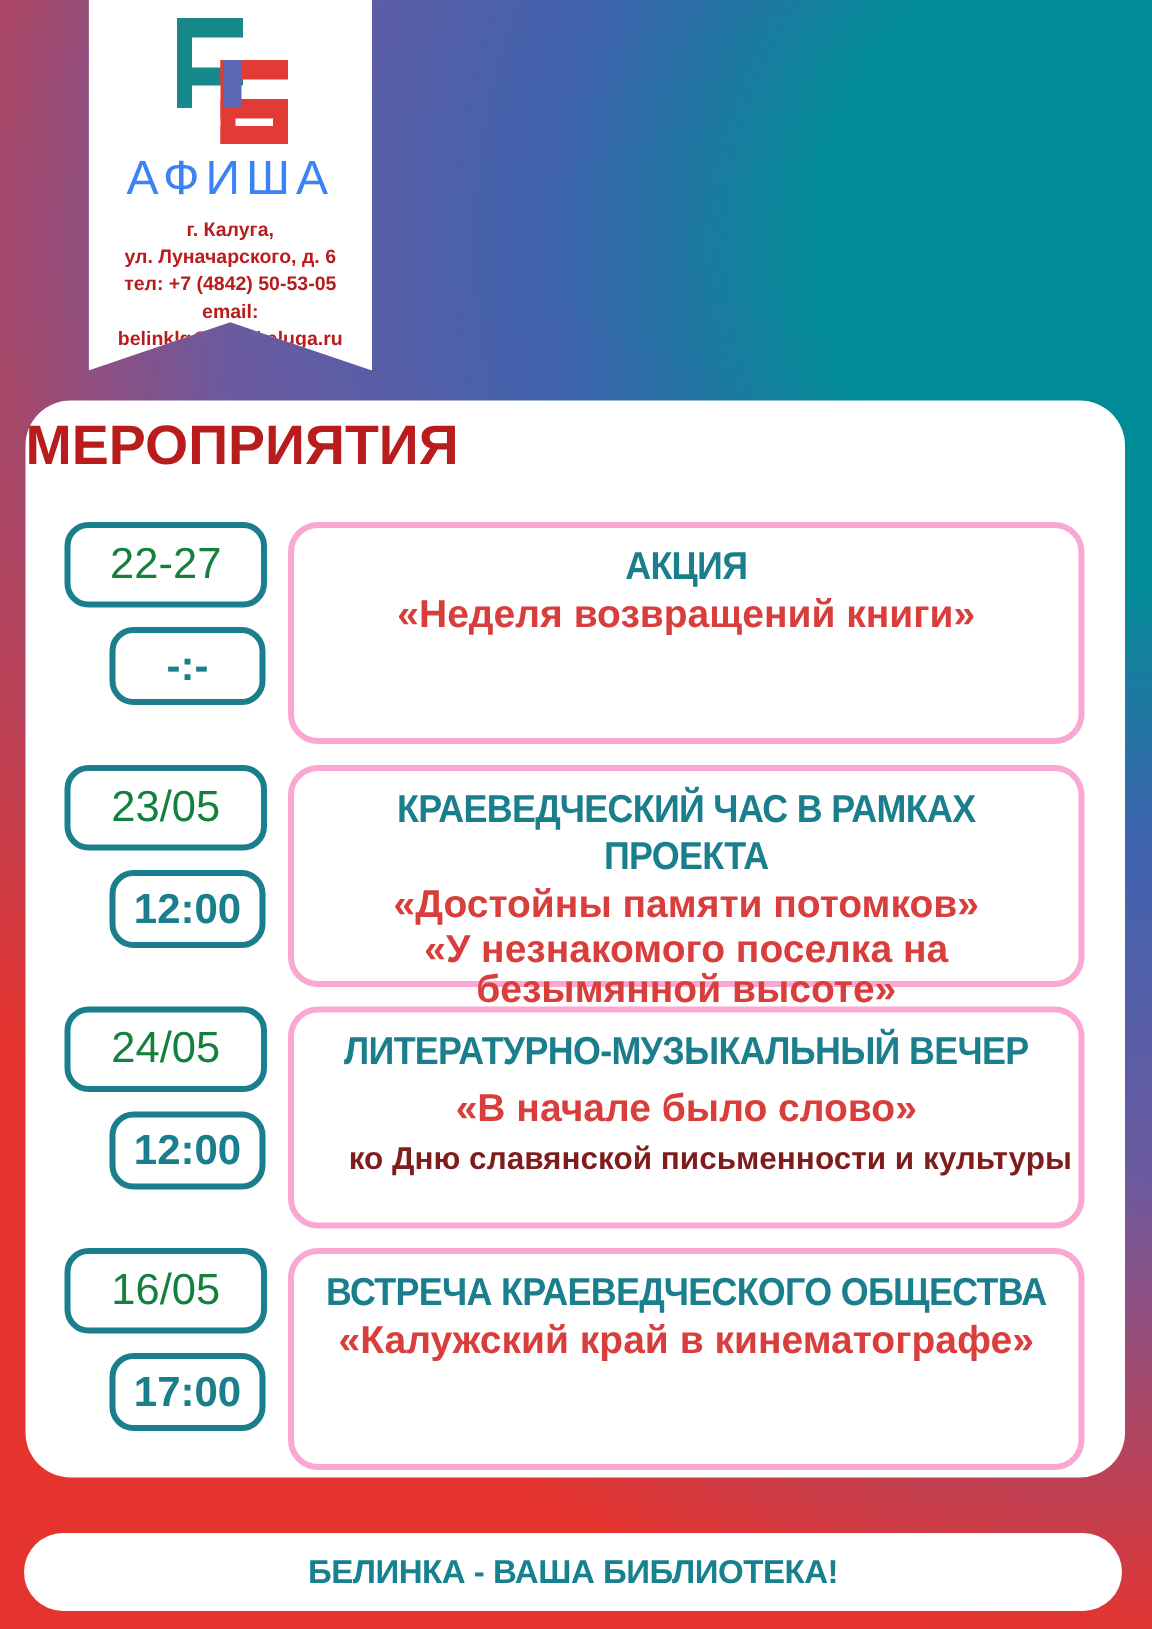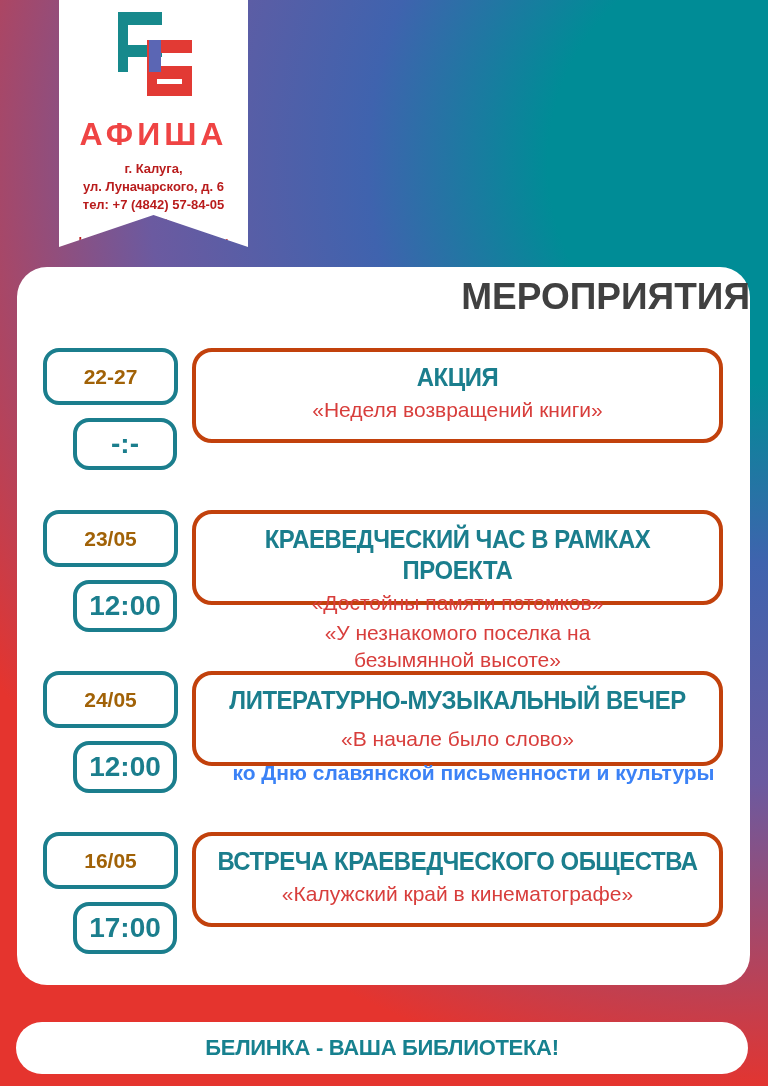--- a/index.html
+++ b/index.html
@@ -18,22 +18,22 @@
   }
   
   .ribbon{
     position:absolute;left:59px;top:0;width:189px;height:247px;
     background:#ffffff;
     clip-path:polygon(0 0,100% 0,100% 100%,50% 87%,0 100%);
     text-align:center;
   }
   .logo{display:block;margin:10px auto 0;}
   .ribbon-title{
-    margin-top:18px;font-size:32px;font-weight:bold;
-    color:#ef4444;letter-spacing:4px;
+    margin-top:2px;font-size:32px;font-weight:normal;
+    color:#3b82f6;letter-spacing:4px;
   }
   .address{
     margin-top:7px;font-size:13px;font-weight:bold;
     color:#b91c1c;line-height:1.4;
   }
   
   .badge{
     position:absolute;left:582px;top:123px;width:186px;height:84px;
     background:#ffffff;
     clip-path:polygon(0 0,100% 0,100% 100%,0 100%,13% 50%);
@@ -42,51 +42,51 @@
     color:#3f51a5;font-weight:bold;
   }
   .badge .big{font-size:25px;line-height:27px;}
   .badge .sep{font-size:22px;line-height:15px;}
   
   .card{
     position:absolute;left:17px;top:267px;width:733px;height:718px;
     background:#ffffff;border-radius:30px;
   }
   .card-title{
-    text-align:right;padding-top:9px;
-    font-size:37px;font-weight:bold;color:#404040;
+    text-align:left;padding-top:9px;
+    font-size:37px;font-weight:bold;color:#b91c1c;
   }
   .event-row{position:absolute;left:0;width:100%;height:127px;}
   .r0{top:81px}.r1{top:243px}.r2{top:404px}.r3{top:565px}
   .date-badge{
     position:absolute;left:26px;top:0;width:135px;height:57px;
     border:4px solid #1b7e8d;border-radius:16px;box-sizing:border-box;
     display:flex;align-items:center;justify-content:center;
-    font-size:21px;font-weight:bold;color:#a16207;
+    font-size:29px;font-weight:normal;color:#15803d;
   }
   .time-badge{
     position:absolute;left:56px;top:70px;width:104px;height:52px;
     border:4px solid #1b7e8d;border-radius:16px;box-sizing:border-box;
     display:flex;align-items:center;justify-content:center;
     font-size:28px;font-weight:bold;color:#1b7e8d;
   }
   .event-box{
-    position:absolute;left:175px;top:0;width:531px;height:95px;
-    border:4px solid #c2410c;border-radius:20px;box-sizing:border-box;
+    position:absolute;left:175px;top:0;width:531px;height:148px;
+    border:4px solid #f9a8d4;border-radius:20px;box-sizing:border-box;
     text-align:center;padding-top:10px;
   }
   .l{display:block;}
   .l-title{
     font-size:26px;line-height:31px;font-weight:bold;color:#1b7e8d;
     letter-spacing:-0.5px;transform:scaleX(0.92);
   }
-  .l-red{font-size:21px;line-height:27px;font-weight:normal;color:#d83e3c;margin-top:3px;}
+  .l-red{font-size:26px;line-height:27px;font-weight:bold;color:#d83e3c;margin-top:3px;}
   .l-red.cont{margin-top:0;}
   .l-red.spaced{margin-top:9px;}
-  .l-blue{font-size:21px;line-height:26px;font-weight:bold;color:#3b82f6;margin-top:8px;padding-left:32px;}
+  .l-blue{font-size:21px;line-height:26px;font-weight:bold;color:#7f1d1d;margin-top:8px;padding-left:32px;}
   
   .footer{
     position:absolute;left:16px;top:1022px;width:732px;height:52px;
     background:#ffffff;border-radius:26px;
     display:flex;align-items:center;justify-content:center;
     font-size:22px;font-weight:bold;color:#17818f;letter-spacing:-0.3px;
   }
 </style>
 </head>
 <body>
@@ -105,21 +105,21 @@
       <rect x="33" y="56" width="45" height="13" fill="#e23a34"></rect>
       <rect x="68" y="56" width="10" height="30" fill="#e23a34"></rect>
       <rect x="33" y="74" width="45" height="12" fill="#e23a34"></rect>
 
       <rect x="35" y="30" width="12" height="32" fill="#5b66b4"></rect>
     </svg>
     <div class="ribbon-title">АФИША</div>
     <div class="address">
       <div>г. Калуга,</div>
       <div>ул. Луначарского, д. 6</div>
-      <div>тел: +7 (4842) 57-84-05</div>
+      <div>тел: +7 (4842) 50-53-05</div>
       <div>email: belinklg@adm.kaluga.ru</div>
     </div>
   </div>
 
 
   <div class="card">
     <div class="card-title">МЕРОПРИЯТИЯ</div>
 
     <div class="event-row r0">
       <div class="date-badge">22-27</div>

